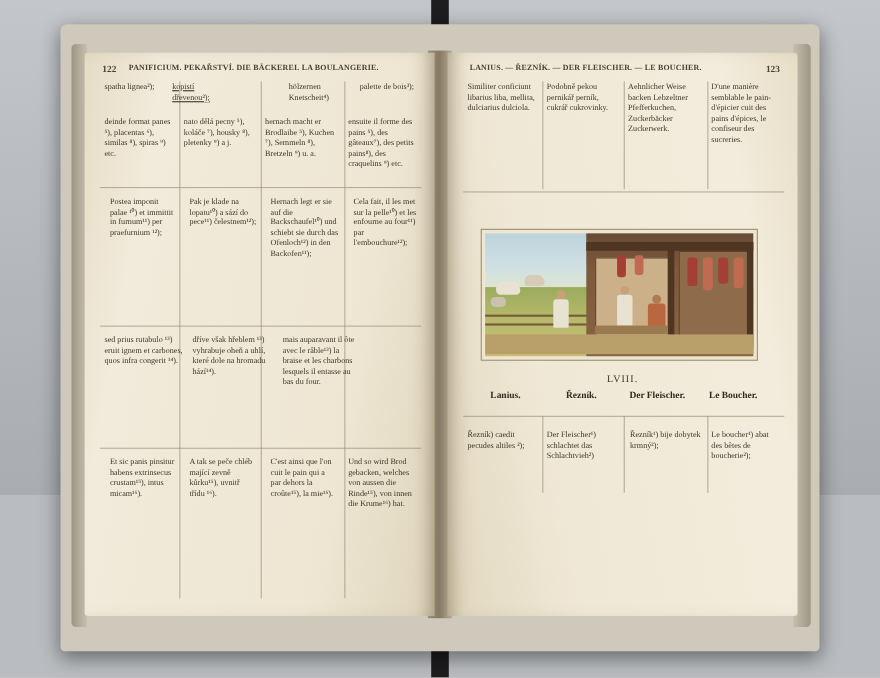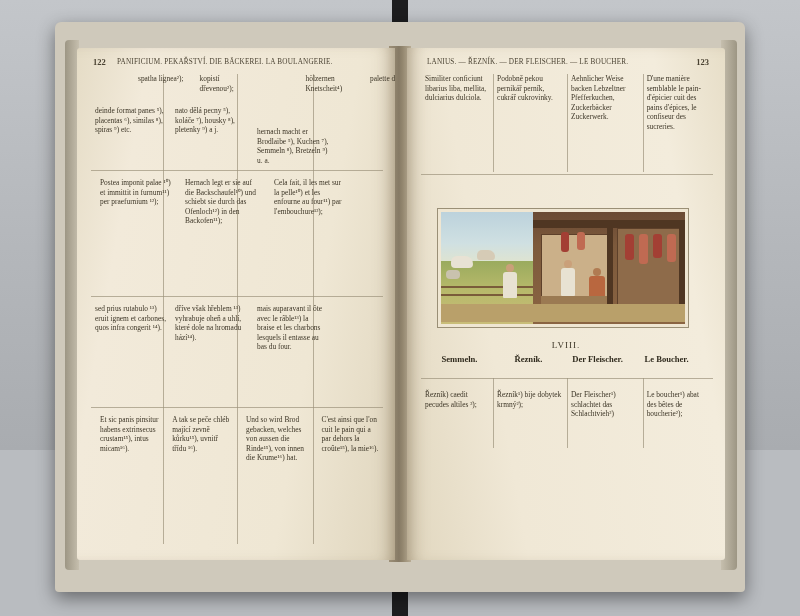--- a/index.html
+++ b/index.html
@@ -38,21 +38,21 @@
   .coveredge.r{left:666px;top:18px;width:16px;height:530px;border-radius:0 4px 4px 0;
     background:linear-gradient(270deg,#9d9684 0%,#c6bfae 100%);}
 
   
   .band{position:absolute;background:#1d1d1f;width:16px;}
   .band.top{left:392px;top:0;height:40px;}
   .band.bottom{left:392px;top:576px;height:40px;}
 
   
   .running{position:absolute;top:10px;font-size:7.2px;letter-spacing:.2px;
-    color:#4a4232;white-space:nowrap;}
+    color:#4a4232;white-space:nowrap;font-weight:bold;}
   .pagenum{position:absolute;top:9px;font-size:8.5px;color:#4a4232;font-weight:bold;}
 
   .cols{position:absolute;display:flex;}
   .col{position:relative;padding:0 4px;}
   .vrule{position:absolute;top:0;width:1px;background:#9c937c;opacity:.7;}
   .hrule{position:absolute;height:1px;background:#9c937c;opacity:.7;}
 
   .txt{font-size:7.4px;line-height:9.6px;color:#3c3526;}
   .indent{padding-left:9px;}
 
@@ -99,50 +99,52 @@
         <div style="position:relative;width:292px;">
 
           <div class="vrule" style="left:72px;height:470px;"></div>
           <div class="vrule" style="left:146px;height:470px;"></div>
           <div class="vrule" style="left:222px;height:470px;"></div>
 
           <div class="hrule" style="left:0;top:96px;width:292px;"></div>
           <div class="hrule" style="left:0;top:222px;width:292px;"></div>
           <div class="hrule" style="left:0;top:333px;width:292px;"></div>
 
-          <div style="position:absolute;left:0;top:0;display:flex;width:292px;margin-left:43px;">
+          <div style="position:absolute;left:0;top:0;display:flex;width:292px;">
             <div class="col txt" style="width:72px;">spatha lignea²);</div>
-            <div class="col txt" style="width:74px;">kopistí dřevenou²);</div>
+            <div class="col txt" style="width:74px;text-decoration:underline;">kopistí dřevenou²);</div>
             <div class="col txt" style="width:76px;padding-left:47px;">hölzernen Knetscheit⁴)</div>
             <div class="col txt" style="width:70px;">palette de bois³);</div>
           </div>
 
           <div style="position:absolute;left:0;top:32px;display:flex;width:292px;">
             <div class="col txt" style="width:72px;">deinde format panes ⁵), placentas ⁶), similas ⁸), spiras ⁹) etc.</div>
             <div class="col txt" style="width:74px;">nato dělá pecny ⁵), koláče ⁷), housky ⁸), pletenky ⁹) a j.</div>
-            <div class="col txt" style="width:76px;margin-top:21px;">hernach macht er Brodlaibe ⁵), Kuchen ⁷), Semmeln ⁸), Bretzeln ⁹) u. a.</div>
+            <div class="col txt" style="width:76px;">hernach macht er Brodlaibe ⁵), Kuchen ⁷), Semmeln ⁸), Bretzeln ⁹) u. a.</div>
+            <div class="col txt" style="width:70px;">ensuite il forme des pains ⁵), des gâteaux⁷), des petits pains⁸), des craquelins ⁹) etc.</div>
           </div>
 
           <div style="position:absolute;left:0;top:104px;display:flex;width:292px;">
             <div class="col txt indent" style="width:72px;">Postea imponit palae ¹⁰) et immittit in furnum¹¹) per praefurnium ¹²);</div>
+            <div class="col txt indent" style="width:74px;">Pak je klade na lopatu¹⁰) a sází do pece¹¹) čelestnem¹²);</div>
             <div class="col txt indent" style="width:76px;">Hernach legt er sie auf die Backschaufel¹⁰) und schiebt sie durch das Ofenloch¹²) in den Backofen¹¹);</div>
             <div class="col txt indent" style="width:70px;">Cela fait, il les met sur la pelle¹⁰) et les enfourne au four¹¹) par l'embouchure¹²);</div>
           </div>
 
           <div style="position:absolute;left:0;top:230px;display:flex;width:292px;">
             <div class="col txt" style="width:72px;">sed prius rutabulo ¹³) eruit ignem et carbones, quos infra congerit ¹⁴).</div>
             <div class="col txt" style="width:74px;">dříve však hřeblem ¹³) vyhrabuje oheň a uhlí, které dole na hromadu hází¹⁴).</div>
             <div class="col txt" style="width:70px;">mais auparavant il ôte avec le râble¹³) la braise et les charbons lesquels il entasse au bas du four.</div>
           </div>
 
           <div style="position:absolute;left:0;top:341px;display:flex;width:292px;">
             <div class="col txt indent" style="width:72px;">Et sic panis pinsitur habens extrinsecus crustam¹⁵), intus micam¹⁶).</div>
             <div class="col txt indent" style="width:74px;">A tak se peče chléb mající zevně kůrku¹⁵), uvnitř třídu ¹⁶).</div>
+            <div class="col txt indent" style="width:70px;">C'est ainsi que l'on cuit le pain qui a par dehors la croûte¹⁵), la mie¹⁶).</div>
             <div class="col txt indent" style="width:76px;">Und so wird Brod gebacken, welches von aussen die Rinde¹⁵), von innen die Krume¹⁶) hat.</div>
-            <div class="col txt indent" style="width:70px;">C'est ainsi que l'on cuit le pain qui a par dehors la croûte¹⁵), la mie¹⁶).</div>
           </div>
         </div>
       </div>
     </div>
 
     <div class="page right">
       <div class="pagenum" style="right:16px;">123</div>
       <div class="running" style="left:20px;">LANIUS. — ŘEZNÍK. — DER FLEISCHER. — LE BOUCHER.</div>
 
       <div class="cols" style="left:14px;top:26px;width:292px;">
@@ -202,36 +204,36 @@
 
           <div style="position:absolute;left:100px;top:84px;width:66px;height:8px;background:#9b7a52;"></div>
           <div style="position:absolute;left:0;top:92px;width:250px;height:18px;background:#b9a06a;"></div>
         </div>
       </div>
 
       <div class="plate-caption" style="left:0;top:286px;">
         <span class="cap-roman">LVIII.</span>
       </div>
       <div class="cap-row" style="position:absolute;left:18px;top:306px;width:276px;">
-        <div>Semmeln.</div>
+        <div>Lanius.</div>
         <div>Řezník.</div>
         <div>Der Fleischer.</div>
         <div>Le Boucher.</div>
       </div>
 
       <div class="cols" style="left:14px;top:336px;width:292px;">
         <div style="position:relative;width:292px;">
           <div class="hrule" style="left:0;top:-6px;width:292px;"></div>
           <div class="vrule" style="left:72px;top:-6px;height:70px;"></div>
           <div class="vrule" style="left:146px;top:-6px;height:70px;"></div>
           <div class="vrule" style="left:222px;top:-6px;height:70px;"></div>
 
           <div style="position:absolute;left:0;top:6px;display:flex;width:292px;">
             <div class="col txt" style="width:72px;">Řezník) caedit pecudes altiles ²);</div>
+            <div class="col txt" style="width:76px;">Der Fleischer¹) schlachtet das Schlachtvieh²)</div>
             <div class="col txt" style="width:74px;">Řezník¹) bije dobytek krmný²);</div>
-            <div class="col txt" style="width:76px;">Der Fleischer¹) schlachtet das Schlachtvieh²)</div>
             <div class="col txt" style="width:70px;">Le boucher¹) abat des bêtes de boucherie²);</div>
           </div>
         </div>
       </div>
     </div>
   </div>
 </div>
 
 </body></html>

